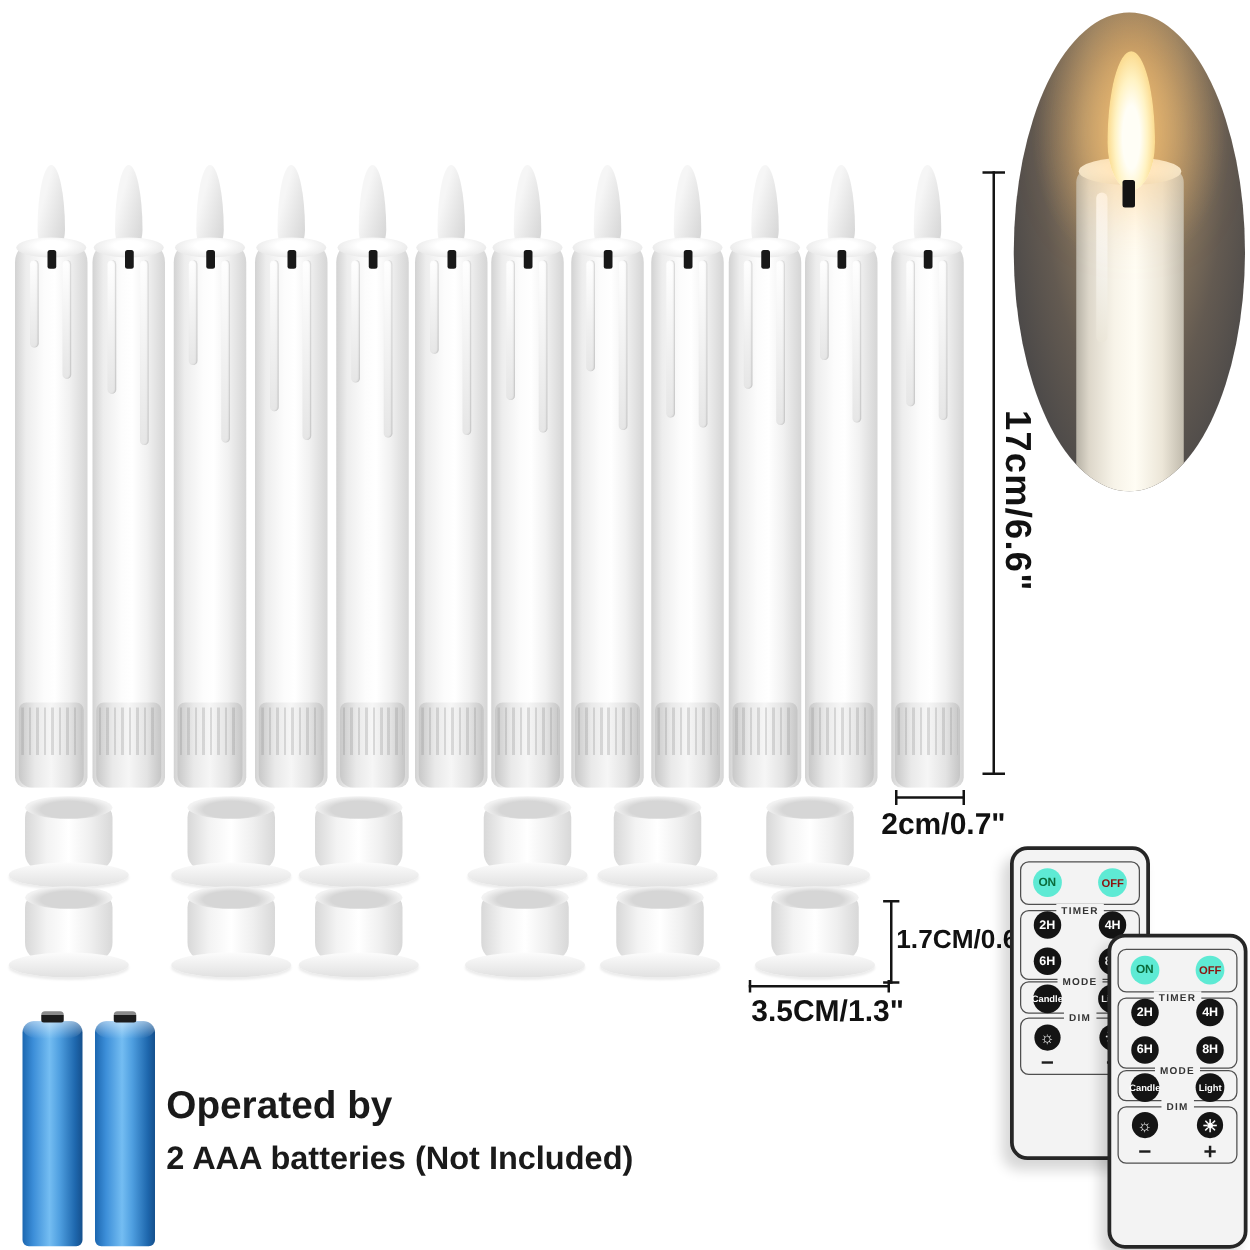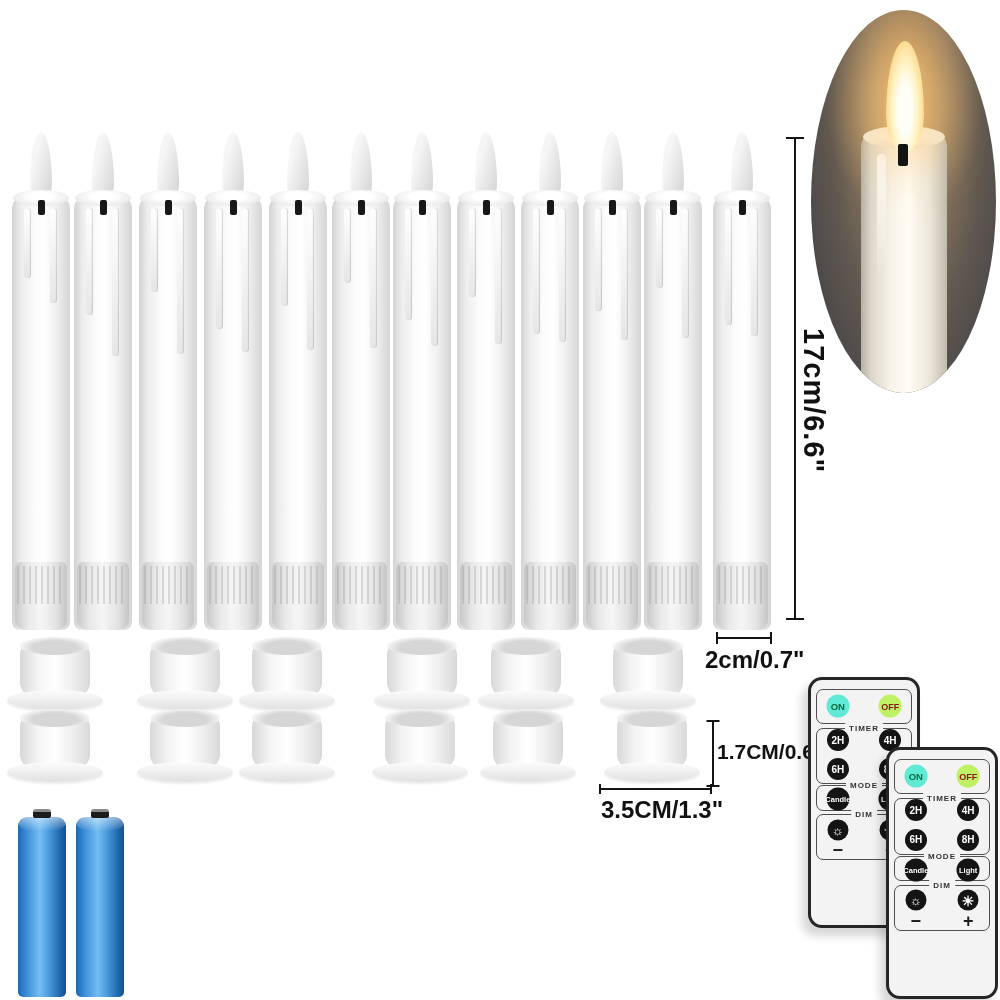--- a/index.html
+++ b/index.html
@@ -85,21 +85,21 @@
 
   
   .remote{position:absolute;box-sizing:border-box;background:#f3f3f3;border:3px solid #262626;
        border-radius:14px;box-shadow:-6px 8px 10px rgba(0,0,0,.16);}
   .rsec{position:absolute;left:5%;width:90%;box-sizing:border-box;border:1px solid #4f4f4f;border-radius:7px;}
   .rlabel{position:absolute;top:-6px;left:50%;transform:translateX(-50%);font-size:8px;font-weight:bold;
        color:#333;background:#f3f3f3;padding:0 4px;letter-spacing:1px;white-space:nowrap;line-height:11px;}
   .rbtn{position:absolute;border-radius:50%;display:flex;align-items:center;justify-content:center;
        font-weight:bold;transform:translate(-50%,-50%);background:#141414;color:#fff;}
   .rbtn.on{background:#5eead4;color:#0a6b3a;}
-  .rbtn.off{background:#bef264;color:#8c1410;}
+  .rbtn.off{background:#5eead4;color:#8c1410;}
   .rsign{position:absolute;transform:translate(-50%,-50%);font-size:18px;font-weight:bold;color:#1d1d1d;line-height:1;}
 </style>
 </head>
 <body>
 
 <div id="stage">
 
   <div id="candle-row">
       <div class="candle" style="left: 12px;">
         <div class="tip"></div>
@@ -264,20 +264,22 @@
   <div class="dlabel" id="width-label">2cm/0.7"</div>
 
   <div class="dimv caps13" style="left:712px;top:720px;height:67px;"></div>
   <div class="dlabel" id="holder-h-label">1.7CM/0.6"</div>
 
   <div class="dimh caps10" style="left:599px;top:788px;width:113px;"></div>
   <div class="dlabel" id="holder-w-label">3.5CM/1.3"</div>
 
   <div class="battery" style="left:18px;"></div>
   <div class="battery" style="left:76px;"></div>
+  <div id="op-title">Operated by</div>
+  <div id="op-sub">2 AAA batteries (Not Included)</div>
 
   <div id="remotes">
       <div class="remote" style="left: 808px; top: 677px; width: 112px; height: 251px;">
         <div class="rsec" style="top: 9.036px; height: 34.889px;">
           <div class="rbtn on" style="left: 22%; top: 49%; width: 23px; height: 23px; font-size: 9.5px;">ON</div>
           <div class="rbtn off" style="left: 78%; top: 49%; width: 23px; height: 23px; font-size: 9px;">OFF</div>
         </div>
         <div class="rsec" style="top: 47.69px; height: 56.726px;">
           <div class="rlabel">TIMER</div>
           <div class="rbtn" style="left: 22%; top: 21%; width: 22px; height: 22px; font-size: 10px;">2H</div>

